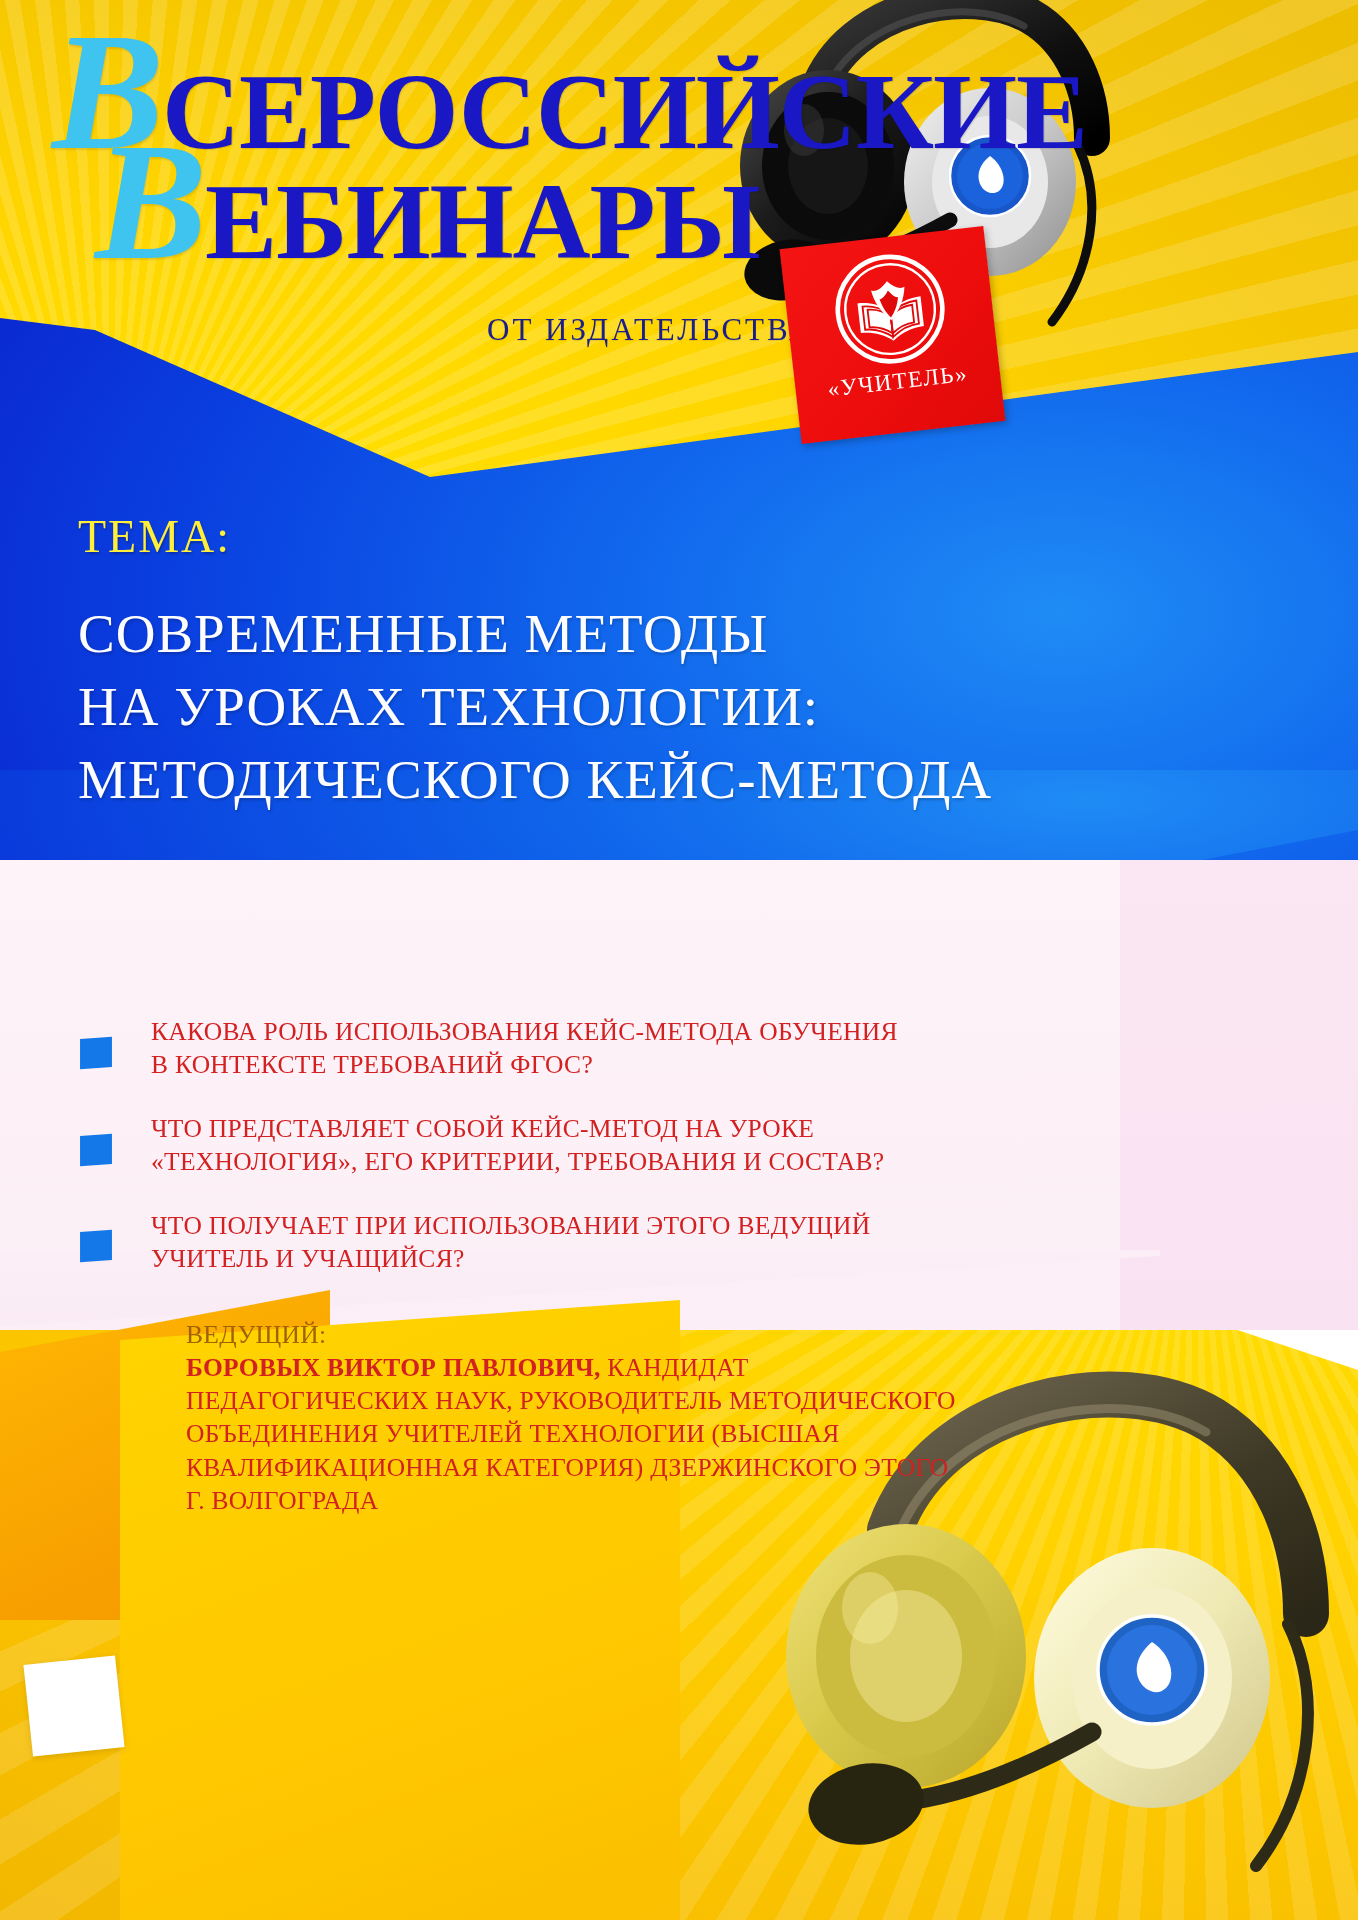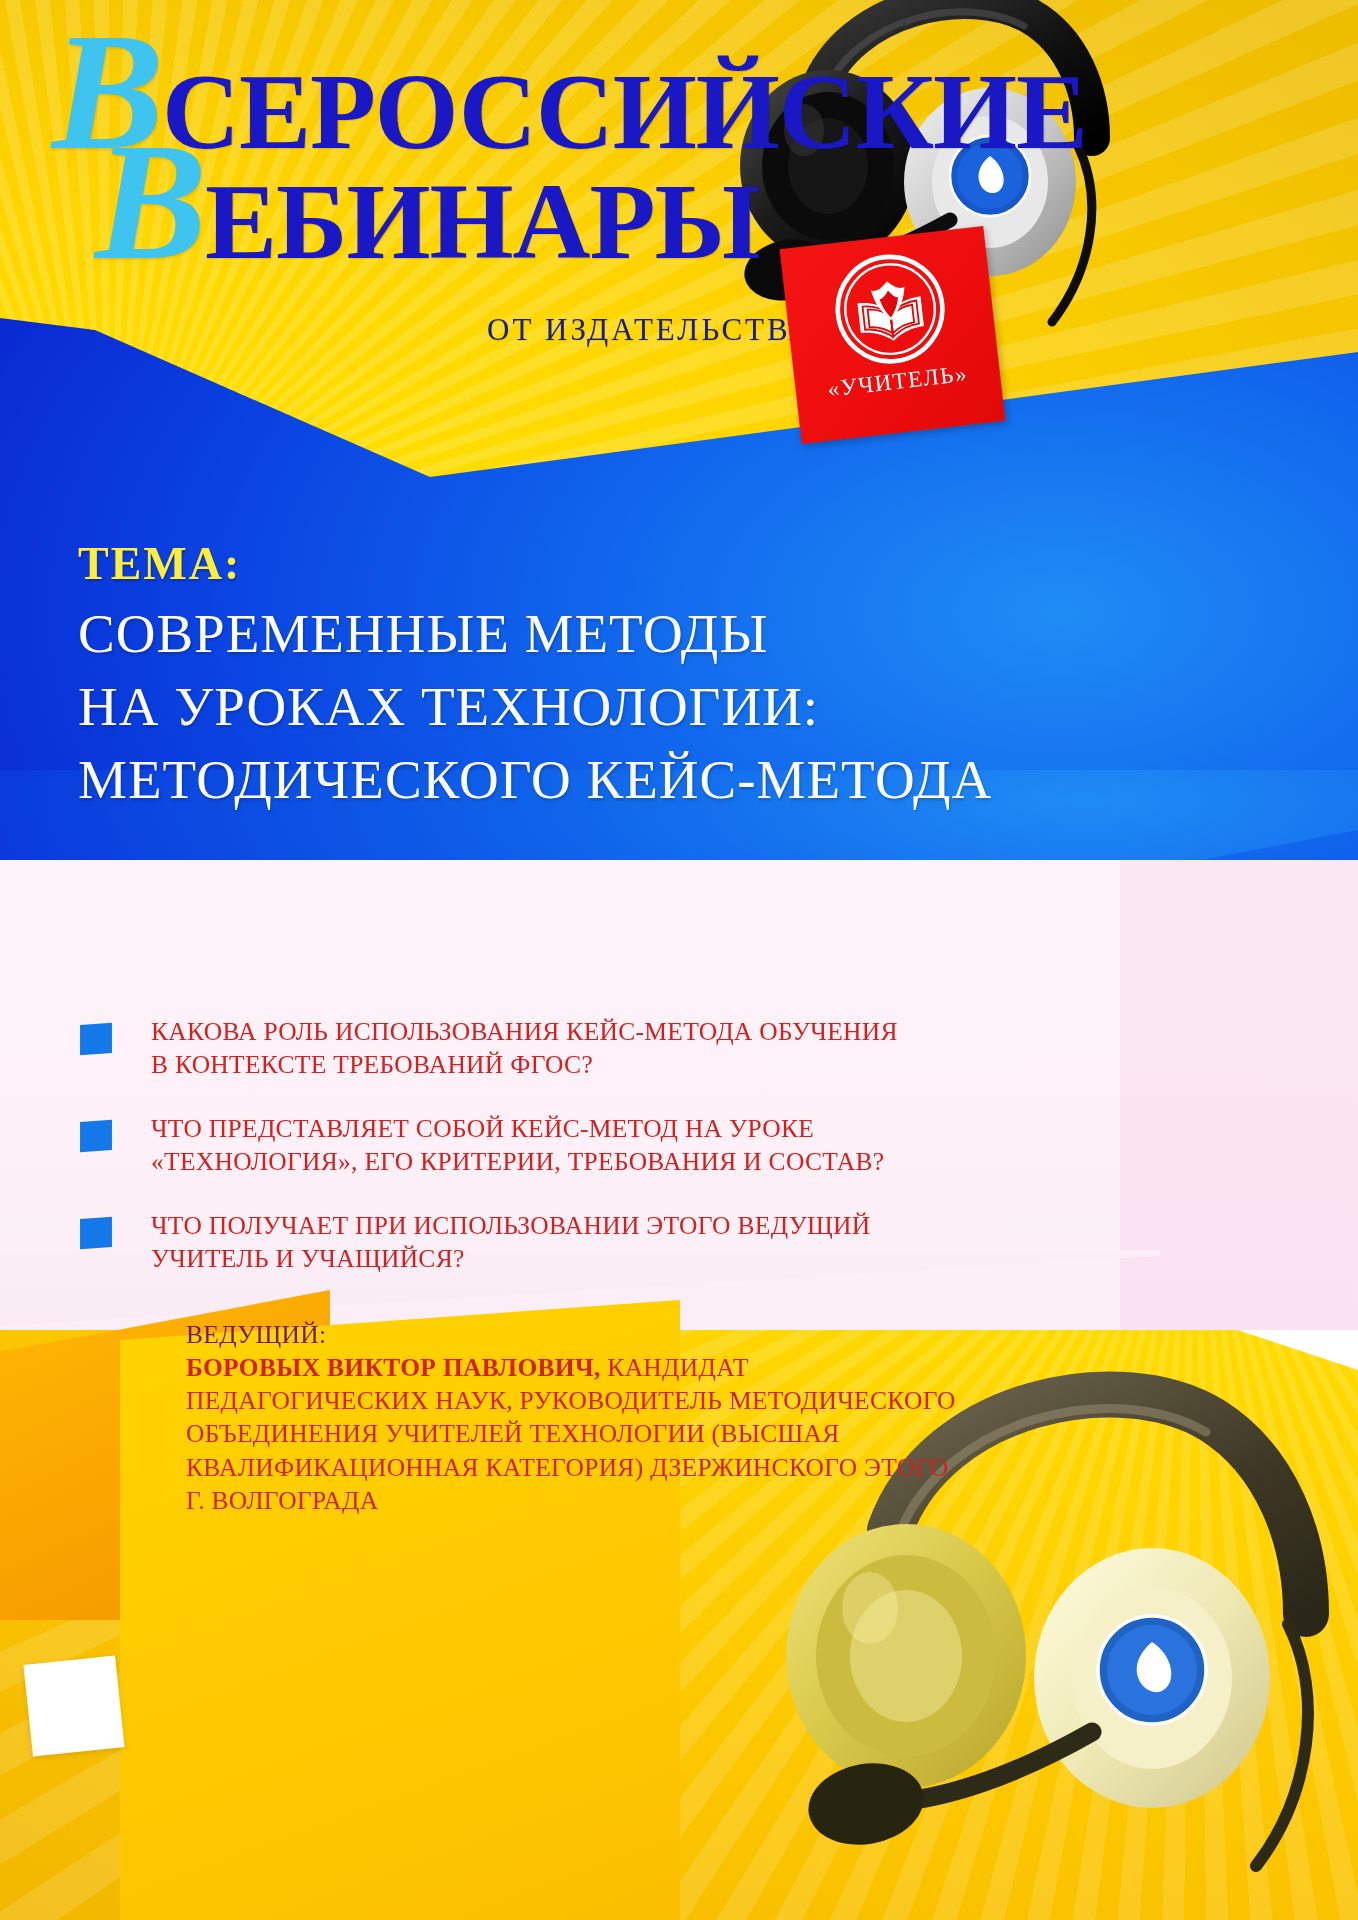--- a/index.html
+++ b/index.html
@@ -138,53 +138,53 @@
     display:flex;flex-direction:column;align-items:center;justify-content:flex-start;
   }
   .logo-emblem{margin-top:16px;width:112px;height:112px;}
   .logo-word{
     margin-top:4px;color:#fff;font-size:23px;letter-spacing:1.5px;
     font-family:"Liberation Serif",serif;white-space:nowrap;
   }
 
   
   .tema-label{
-    position:absolute;left:78px;top:537px;z-index:7;
-    color:#ffef3a;font-size:46px;font-weight:700;letter-spacing:2px;
+    position:absolute;left:78px;top:510px;z-index:7;
+    color:#ffef3a;font-size:46px;font-weight:400;letter-spacing:2px;
     font-family:"Liberation Serif",serif;
     text-shadow:1px 2px 2px rgba(0,0,0,.25);
     text-align:right;
   }
   .main-title{
     position:absolute;left:78px;top:597px;z-index:7;width:1130px;
   }
   .main-title .tline{
     color:#fdfdff;font-size:55px;font-weight:400;line-height:1.33;
     letter-spacing:1px;font-family:"Liberation Serif",serif;
     text-shadow:1px 2px 3px rgba(0,0,0,.22);white-space:nowrap;
   }
 
   
   .bullets{position:absolute;left:80px;top:1015px;width:1060px;z-index:7;}
-  .bullet-row{display:flex;align-items:flex-start;margin-bottom:30px;}
+  .bullet-row{display:flex;align-items:center;margin-bottom:30px;}
   .bullet-sq{
     flex:0 0 auto;width:32px;height:30px;background:#1478e8;
     transform:rotate(-4deg) skewX(-4deg);margin-top:9px;margin-right:39px;
   }
   .bullet-text{
     color:#d32020;font-size:25.5px;line-height:1.31;letter-spacing:.3px;
     font-family:"Liberation Serif",serif;
   }
 
   
   .presenter{
     position:absolute;left:186px;top:1318px;width:1000px;z-index:7;
   }
   .presenter .lead-label{
-    color:#701a75;font-size:25.5px;letter-spacing:.3px;line-height:1.3;
+    color:#a16207;font-size:25.5px;letter-spacing:.3px;line-height:1.3;
     font-family:"Liberation Serif",serif;
   }
   .presenter .lead-body{
     color:#d32020;font-size:25.5px;letter-spacing:.3px;line-height:1.3;
     font-family:"Liberation Serif",serif;
   }
   .presenter b{font-weight:700;text-align:right;}
 </style>
 </head>
 <body>

